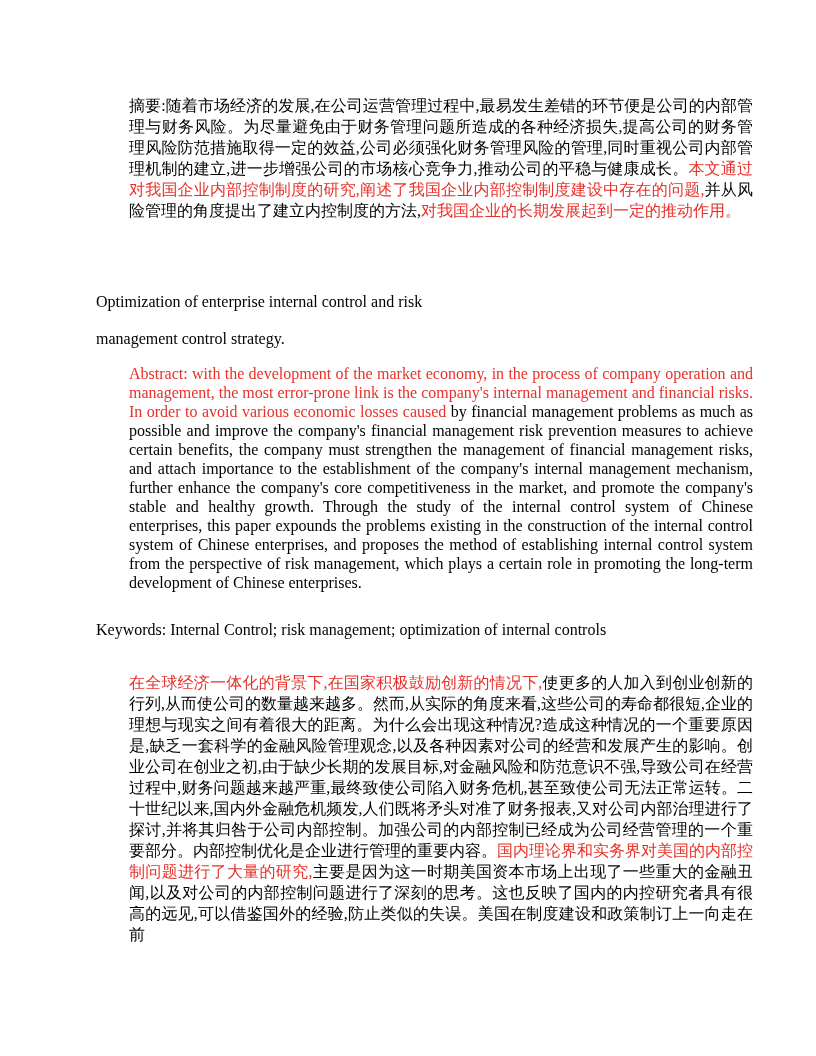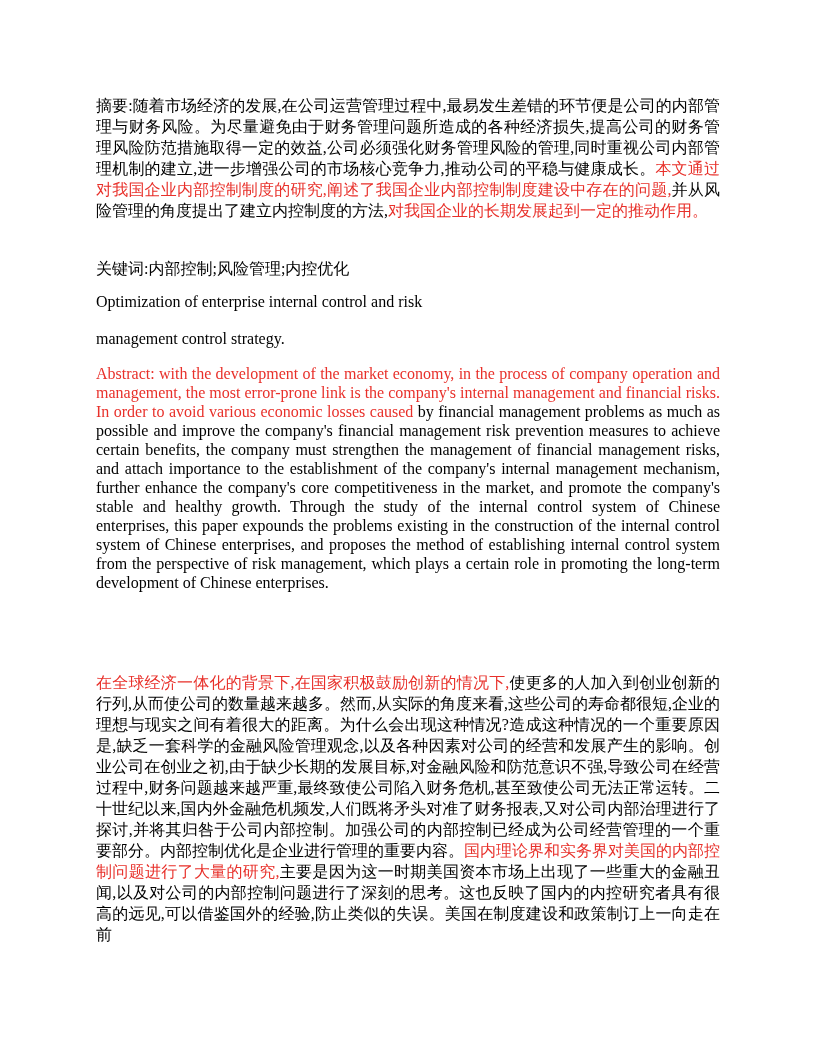--- a/index.html
+++ b/index.html
@@ -19,35 +19,35 @@
   }
   .para {
     position: absolute;
     left: 96px;
     width: 624px;
     margin: 0;
     padding: 0;
   }
   .cn { line-height: 21px; }
   .en { line-height: 19px; }
-  .just { text-align: justify; }
+  .just { text-align: justify; margin-left: 33px; }
   .red { color: var(--accent-red, #ee0000); }
 </style>
 </head>
 <body>
 
 <div class="page">
 
   <p class="para cn just" style="top:95px"><span>摘要:随着市场经济的发展,在公司运营管理过程中,最易发生差错的环节便是公司的内部管理与财务风险。为尽量避免由于财务管理问题所造成的各种经济损失,提高公司的财务管理风险防范措施取得一定的效益,公司必须强化财务管理风险的管理,同时重视公司内部管理机制的建立,进一步增强公司的市场核心竞争力,推动公司的平稳与健康成长。</span><span class="red">本文通过对我国企业内部控制制度的研究,阐述了我国企业内部控制制度建设中存在的问题,</span><span>并从风险管理的角度提出了建立内控制度的方法,</span><span class="red">对我国企业的长期发展起到一定的推动作用。</span></p>
 
-  <p class="para cn" style="top:258px">关键词:内部控制;风险管理;内控优化</p>
 
   <p class="para en" style="top:292px">Optimization of enterprise internal control and risk</p>
 
   <p class="para en" style="top:329px">management control strategy.</p>
 
   <p class="para en just" style="top:364px"><span class="red">Abstract: with the development of the market economy, in the process of company operation and management, the most error-prone link is the company's internal management and financial risks. In order to avoid various economic losses caused</span><span> by financial management problems as much as possible and improve the company's financial management risk prevention measures to achieve certain benefits, the company must strengthen the management of financial management risks, and attach importance to the establishment of the company's internal management mechanism, further enhance the company's core competitiveness in the market, and promote the company's stable and healthy growth. Through the study of the internal control system of Chinese enterprises, this paper expounds the problems existing in the construction of the internal control system of Chinese enterprises, and proposes the method of establishing internal control system from the perspective of risk management, which plays a certain role in promoting the long-term development of Chinese enterprises.</span></p>
 
+  <p class="para en" style="top:620px">Keywords: Internal Control; risk management; optimization of internal controls</p>
 
 
   <p class="para cn just" style="top:672px"><span class="red">在全球经济一体化的背景下,在国家积极鼓励创新的情况下,</span><span>使更多的人加入到创业创新的行列,从而使公司的数量越来越多。然而,从实际的角度来看,这些公司的寿命都很短,企业的理想与现实之间有着很大的距离。为什么会出现这种情况?造成这种情况的一个重要原因是,缺乏一套科学的金融风险管理观念,以及各种因素对公司的经营和发展产生的影响。创业公司在创业之初,由于缺少长期的发展目标,对金融风险和防范意识不强,导致公司在经营过程中,财务问题越来越严重,最终致使公司陷入财务危机,甚至致使公司无法正常运转。二十世纪以来,国内外金融危机频发,人们既将矛头对准了财务报表,又对公司内部治理进行了探讨,并将其归咎于公司内部控制。加强公司的内部控制已经成为公司经营管理的一个重要部分。内部控制优化是企业进行管理的重要内容。</span><span class="red">国内理论界和实务界对美国的内部控制问题进行了大量的研究,</span><span>主要是因为这一时期美国资本市场上出现了一些重大的金融丑闻,以及对公司的内部控制问题进行了深刻的思考。这也反映了国内的内控研究者具有很高的远见,可以借鉴国外的经验,防止类似的失误。美国在制度建设和政策制订上一向走在前</span></p>
 
 </div>
 
 </body></html>

